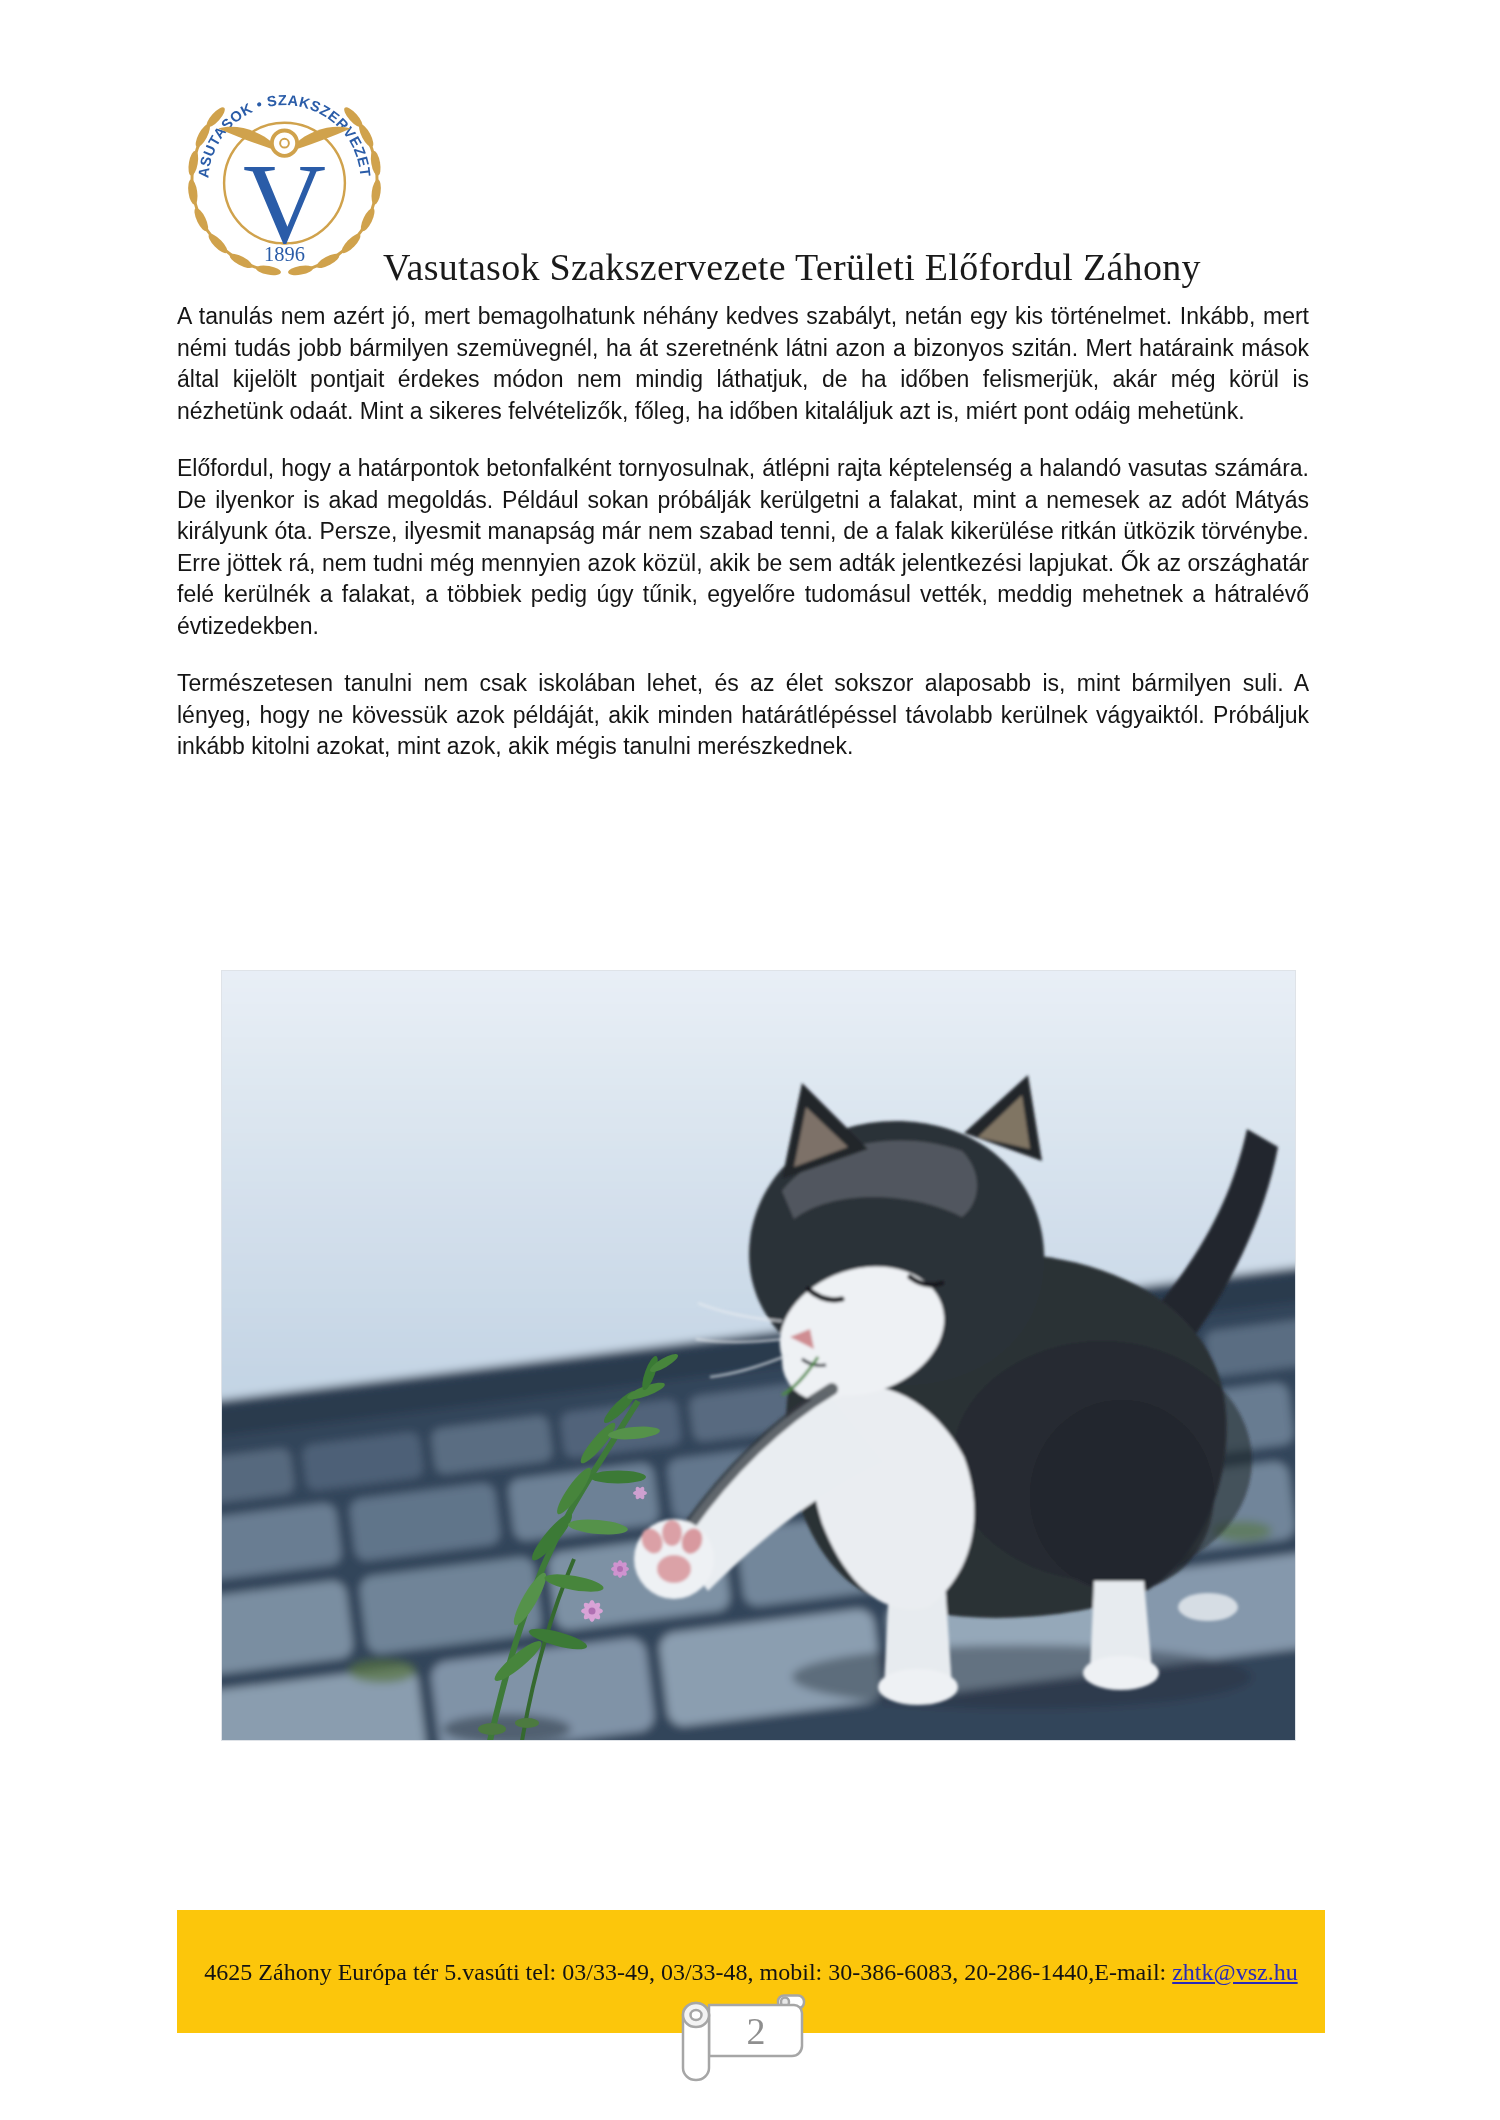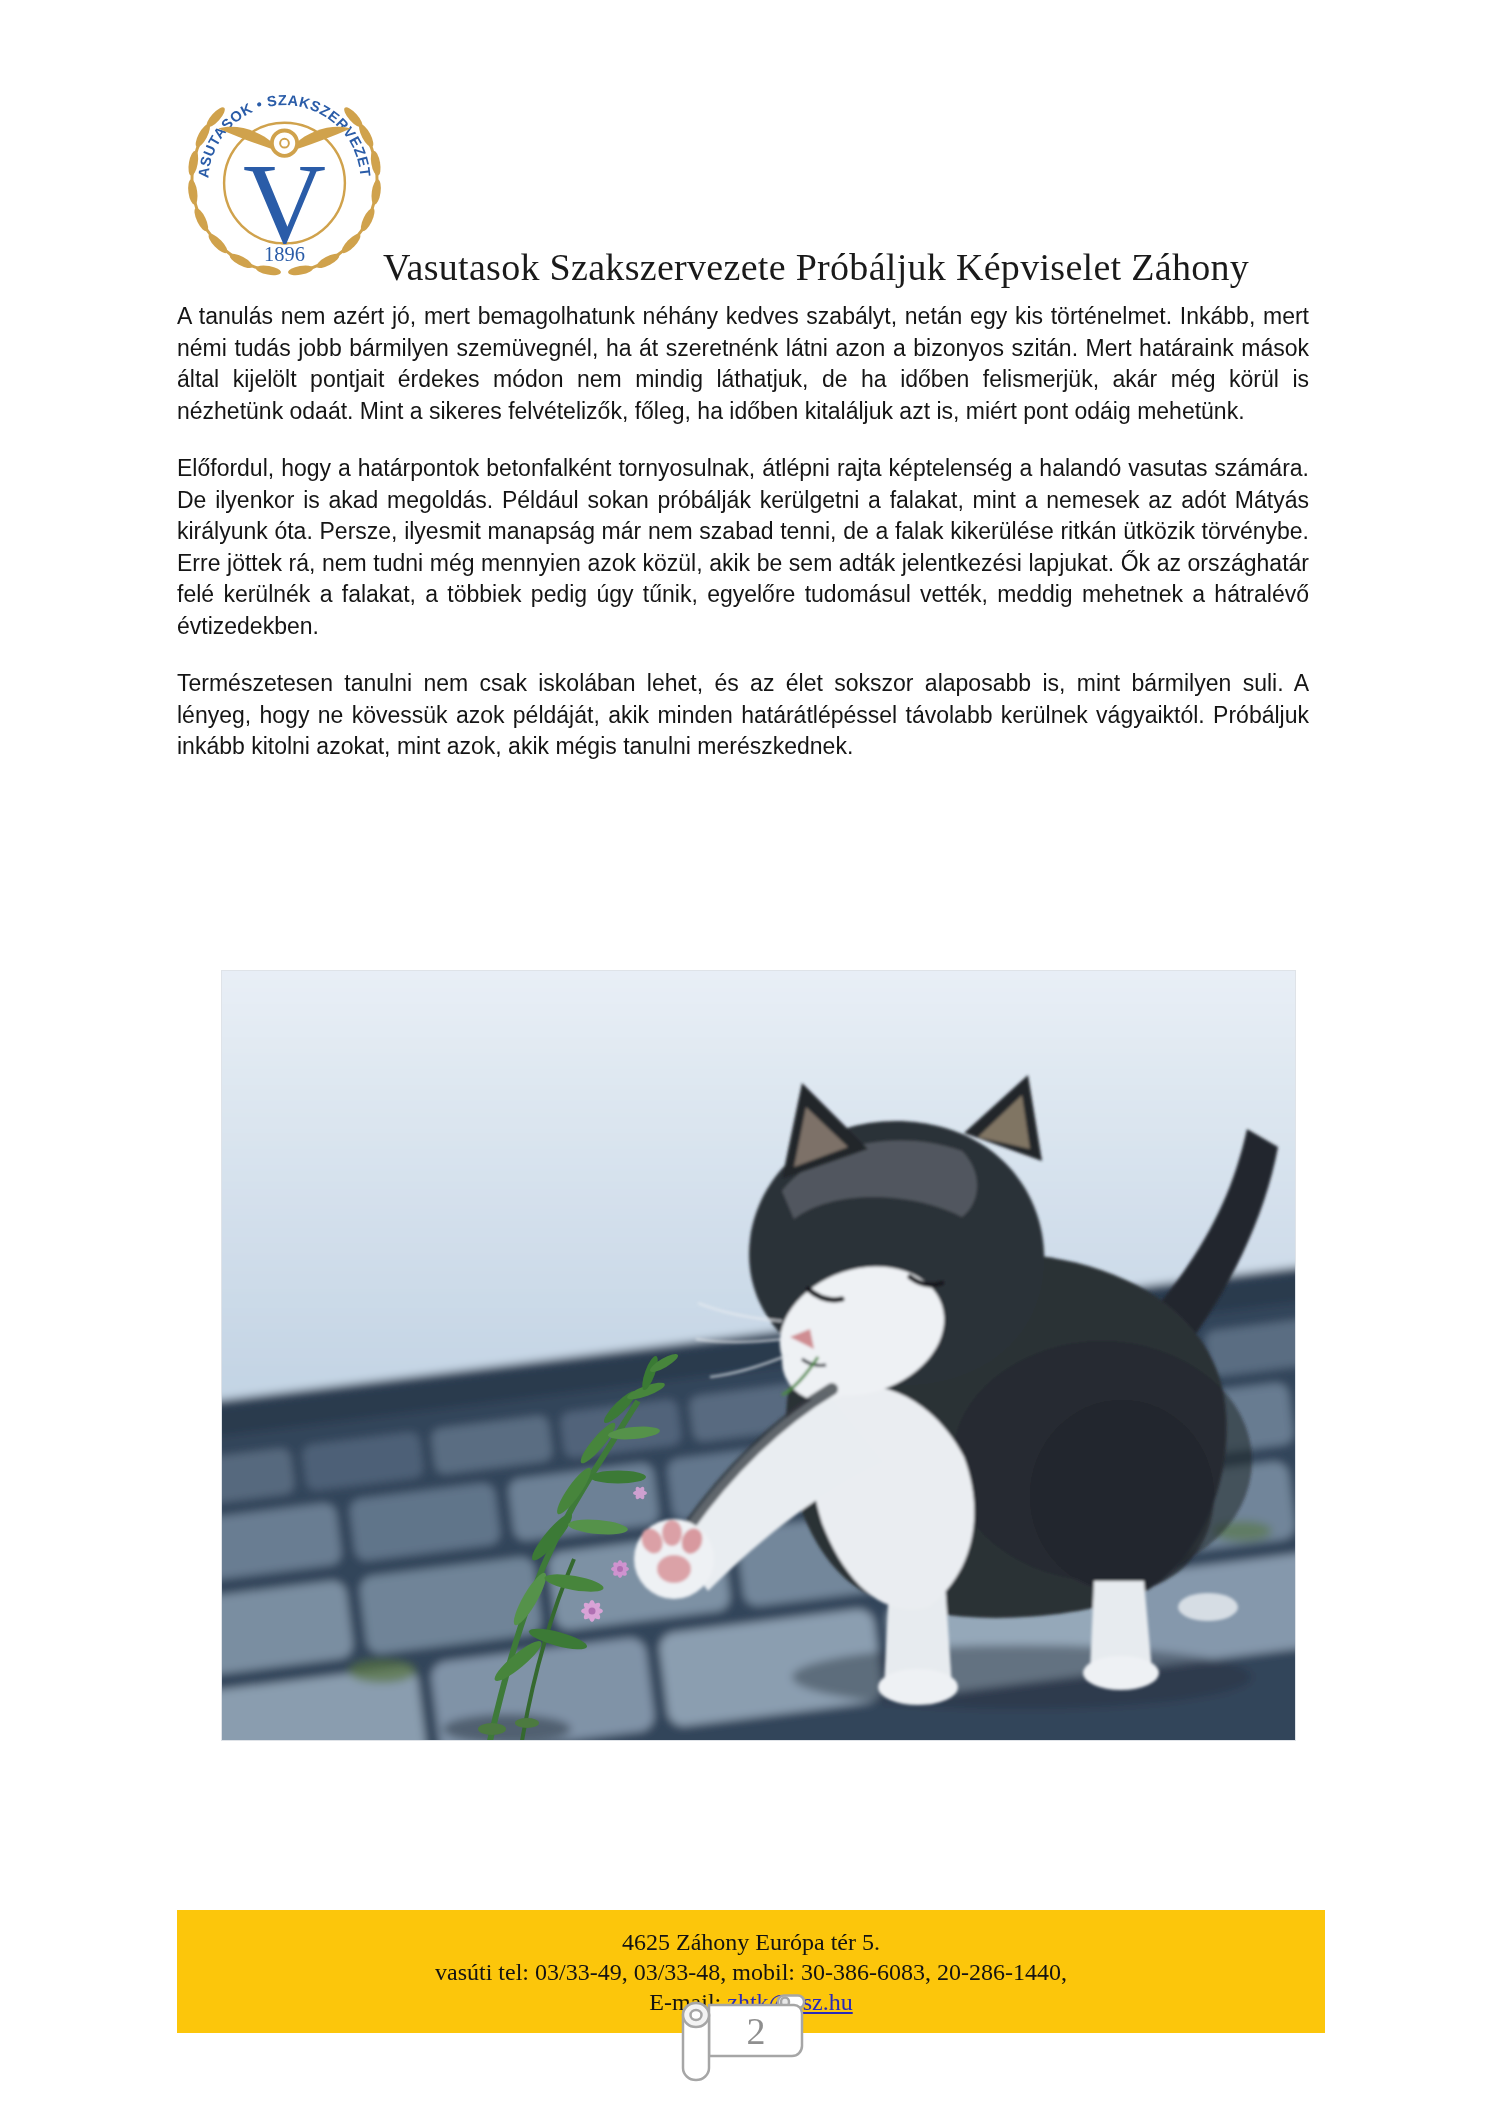--- a/index.html
+++ b/index.html
@@ -9,21 +9,21 @@
   .logo svg{width:100%;height:100%;display:block;}
   .title{position:absolute;left:383px;top:246px;margin:0;white-space:nowrap;
          font:400 38px/1.15 "Liberation Serif",serif;color:#1a1a1a;letter-spacing:.3px;}
   .bodytext{position:absolute;left:177px;top:301px;width:1148px;
             font-size:23px;line-height:31.5px;color:#151515;text-align:justify;}
   .bodytext p{margin:0 16px 26px 0;}
   .signature{text-align:right;margin-top:4px;}
   .photo{position:absolute;left:222px;top:971px;width:1073px;height:769px;outline:1px solid #dfe3e8;}
   .photo svg{display:block;width:100%;height:100%;}
   .footer{position:absolute;left:177px;top:1910px;width:1148px;height:123px;background:#fcc60b;
-          display:flex;flex-direction:column;justify-content:center;align-items:center;
+          display:flex;flex-direction:row;justify-content:center;align-items:center;
           font:24px/30px "Liberation Serif",serif;color:#131313;text-align:center;}
   .email{color:#2a2ab8;text-decoration:underline;cursor:pointer;}
   .pagenum{position:absolute;left:678px;top:1994px;width:148px;height:98px;}
   .pagenum svg{width:100%;height:100%;display:block;}
 </style>
 </head>
 <body>
 
 <div class="page">
 
@@ -67,21 +67,21 @@
         <path d="M94,72 C79,57 54,51 37,56 C55,64 71,70 92,77 Z" fill="#d0a24c"></path>
         <path d="M116,72 C131,57 156,51 173,56 C155,64 139,70 118,77 Z" fill="#d0a24c"></path>
         <circle cx="105" cy="71" r="13" fill="#ffffff" stroke="#d0a24c" stroke-width="4"></circle>
         <circle cx="105" cy="71" r="4.5" fill="none" stroke="#d0a24c" stroke-width="2"></circle>
       </g>
 
       <text x="105" y="192" text-anchor="middle" font-family="Liberation Serif, serif" font-size="21" fill="#2a5ca8" stroke="#ffffff" stroke-width="5" paint-order="stroke">1896</text>
     </svg>
   </div>
 
-  <h1 class="title">Vasutasok Szakszervezete Próbáljuk Képviselet Záhony</h1>
+  <h1 class="title">Vasutasok Szakszervezete Területi Előfordul Záhony</h1>
 
   <div class="bodytext">
     <p>A tanulás nem azért jó, mert bemagolhatunk néhány kedves szabályt, netán egy kis történelmet. Inkább, mert némi tudás jobb bármilyen szemüvegnél, ha át szeretnénk látni azon a bizonyos szitán. Mert határaink mások által kijelölt pontjait érdekes módon nem mindig láthatjuk, de ha időben felismerjük, akár még körül is nézhetünk odaát. Mint a sikeres felvételizők, főleg, ha időben kitaláljuk azt is, miért pont odáig mehetünk.</p>
     <p>Előfordul, hogy a határpontok betonfalként tornyosulnak, átlépni rajta képtelenség a halandó vasutas számára. De ilyenkor is akad megoldás. Például sokan próbálják kerülgetni a falakat, mint a nemesek az adót Mátyás királyunk óta. Persze, ilyesmit manapság már nem szabad tenni, de a falak kikerülése ritkán ütközik törvénybe. Erre jöttek rá, nem tudni még mennyien azok közül, akik be sem adták jelentkezési lapjukat. Ők az országhatár felé kerülnék a falakat, a többiek pedig úgy tűnik, egyelőre tudomásul vették, meddig mehetnek a hátralévő évtizedekben.</p>
     <p>Természetesen tanulni nem csak iskolában lehet, és az élet sokszor alaposabb is, mint bármilyen suli. A lényeg, hogy ne kövessük azok példáját, akik minden határátlépéssel távolabb kerülnek vágyaiktól. Próbáljuk inkább kitolni azokat, mint azok, akik mégis tanulni merészkednek.</p>
   </div>
 
   <div class="photo">
     <svg viewBox="0 0 1073 769" preserveAspectRatio="none">
       <defs>

